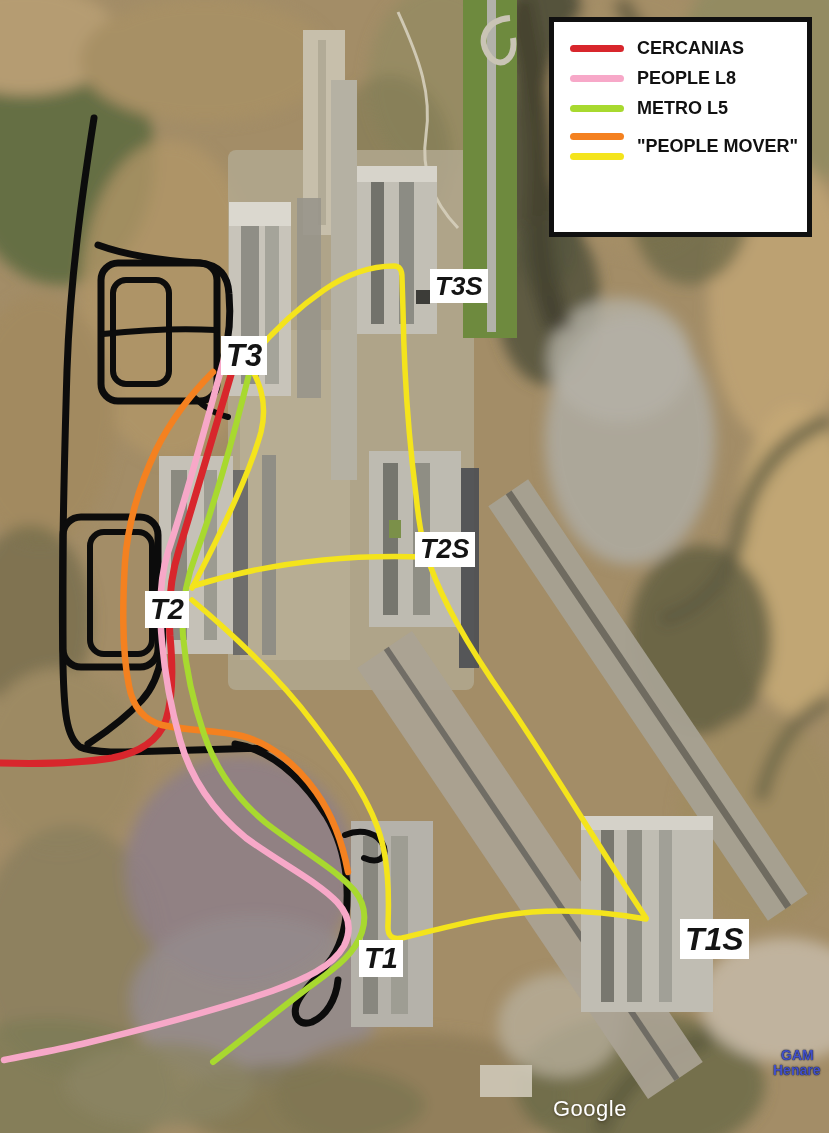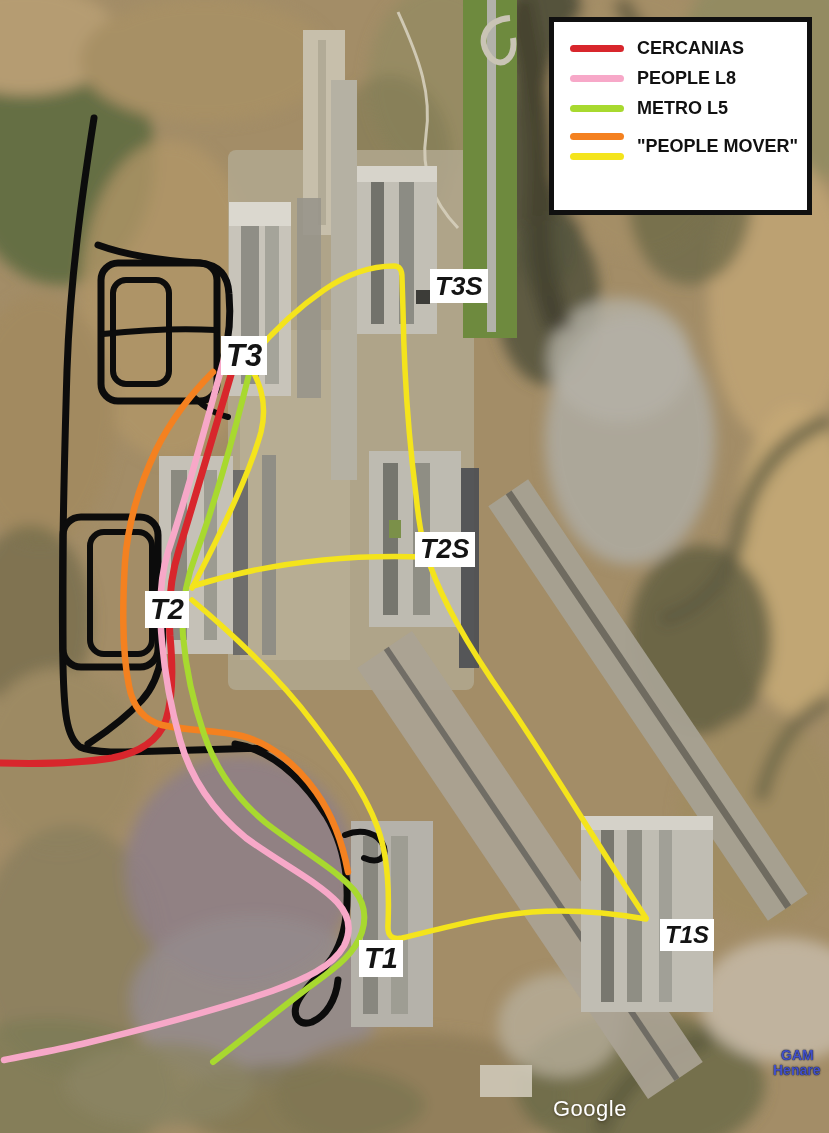--- a/index.html
+++ b/index.html
@@ -6,22 +6,22 @@
   #stage{position:relative;width:829px;height:1133px;overflow:hidden;
          font-family:"Liberation Sans",sans-serif;background:#a38d67;}
   #stage svg{position:absolute;left:0;top:0;}
   .tlabel{position:absolute;background:#fff;color:#141414;font-weight:600;
           line-height:1;padding:4px 5px;letter-spacing:0;font-style:italic;}
   #lab-t3 {left:221px;top:336px;font-size:31px;}
   #lab-t3s{left:430px;top:269px;font-size:26px;}
   #lab-t2 {left:145px;top:591px;font-size:29px;}
   #lab-t2s{left:415px;top:532px;font-size:27px;}
   #lab-t1 {left:359px;top:940px;font-size:29px;}
-  #lab-t1s{left:660px;top:919px;font-size:24px;text-align:center;}
-  #legend{position:absolute;left:549px;top:17px;width:263px;height:198px;
+  #lab-t1s{left:680px;top:919px;font-size:32px;text-align:center;}
+  #legend{position:absolute;left:549px;top:17px;width:263px;height:220px;
           background:#ffffff;border:5px solid #101010;box-sizing:border-box;
           padding:16px 8px 8px 16px;}
   .legend-row{display:flex;align-items:center;gap:13px;margin-bottom:9px;}
   .legend-row.tall{margin-top:14px;}
   .swatch-col{display:flex;flex-direction:column;gap:13px;width:54px;flex:0 0 54px;}
   .swatch{display:block;width:54px;height:7px;border-radius:4px;}
   .legend-label{font-size:18px;font-weight:bold;color:#111;white-space:nowrap;}
   #google-mark{position:absolute;left:553px;top:1096px;color:#fff;font-size:22px;
                font-weight:500;letter-spacing:.5px;
                text-shadow:0 1px 3px rgba(60,50,30,.8);}

